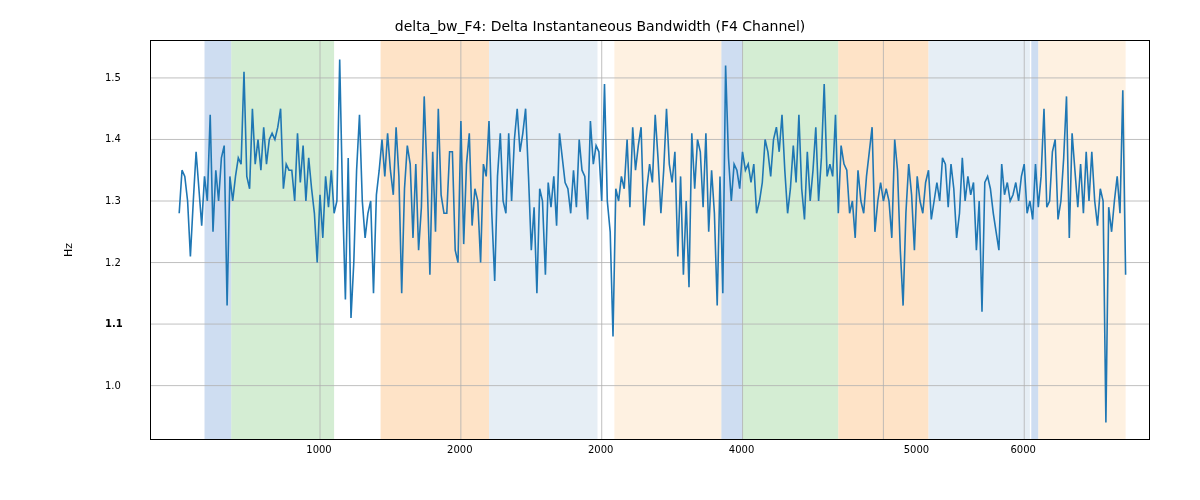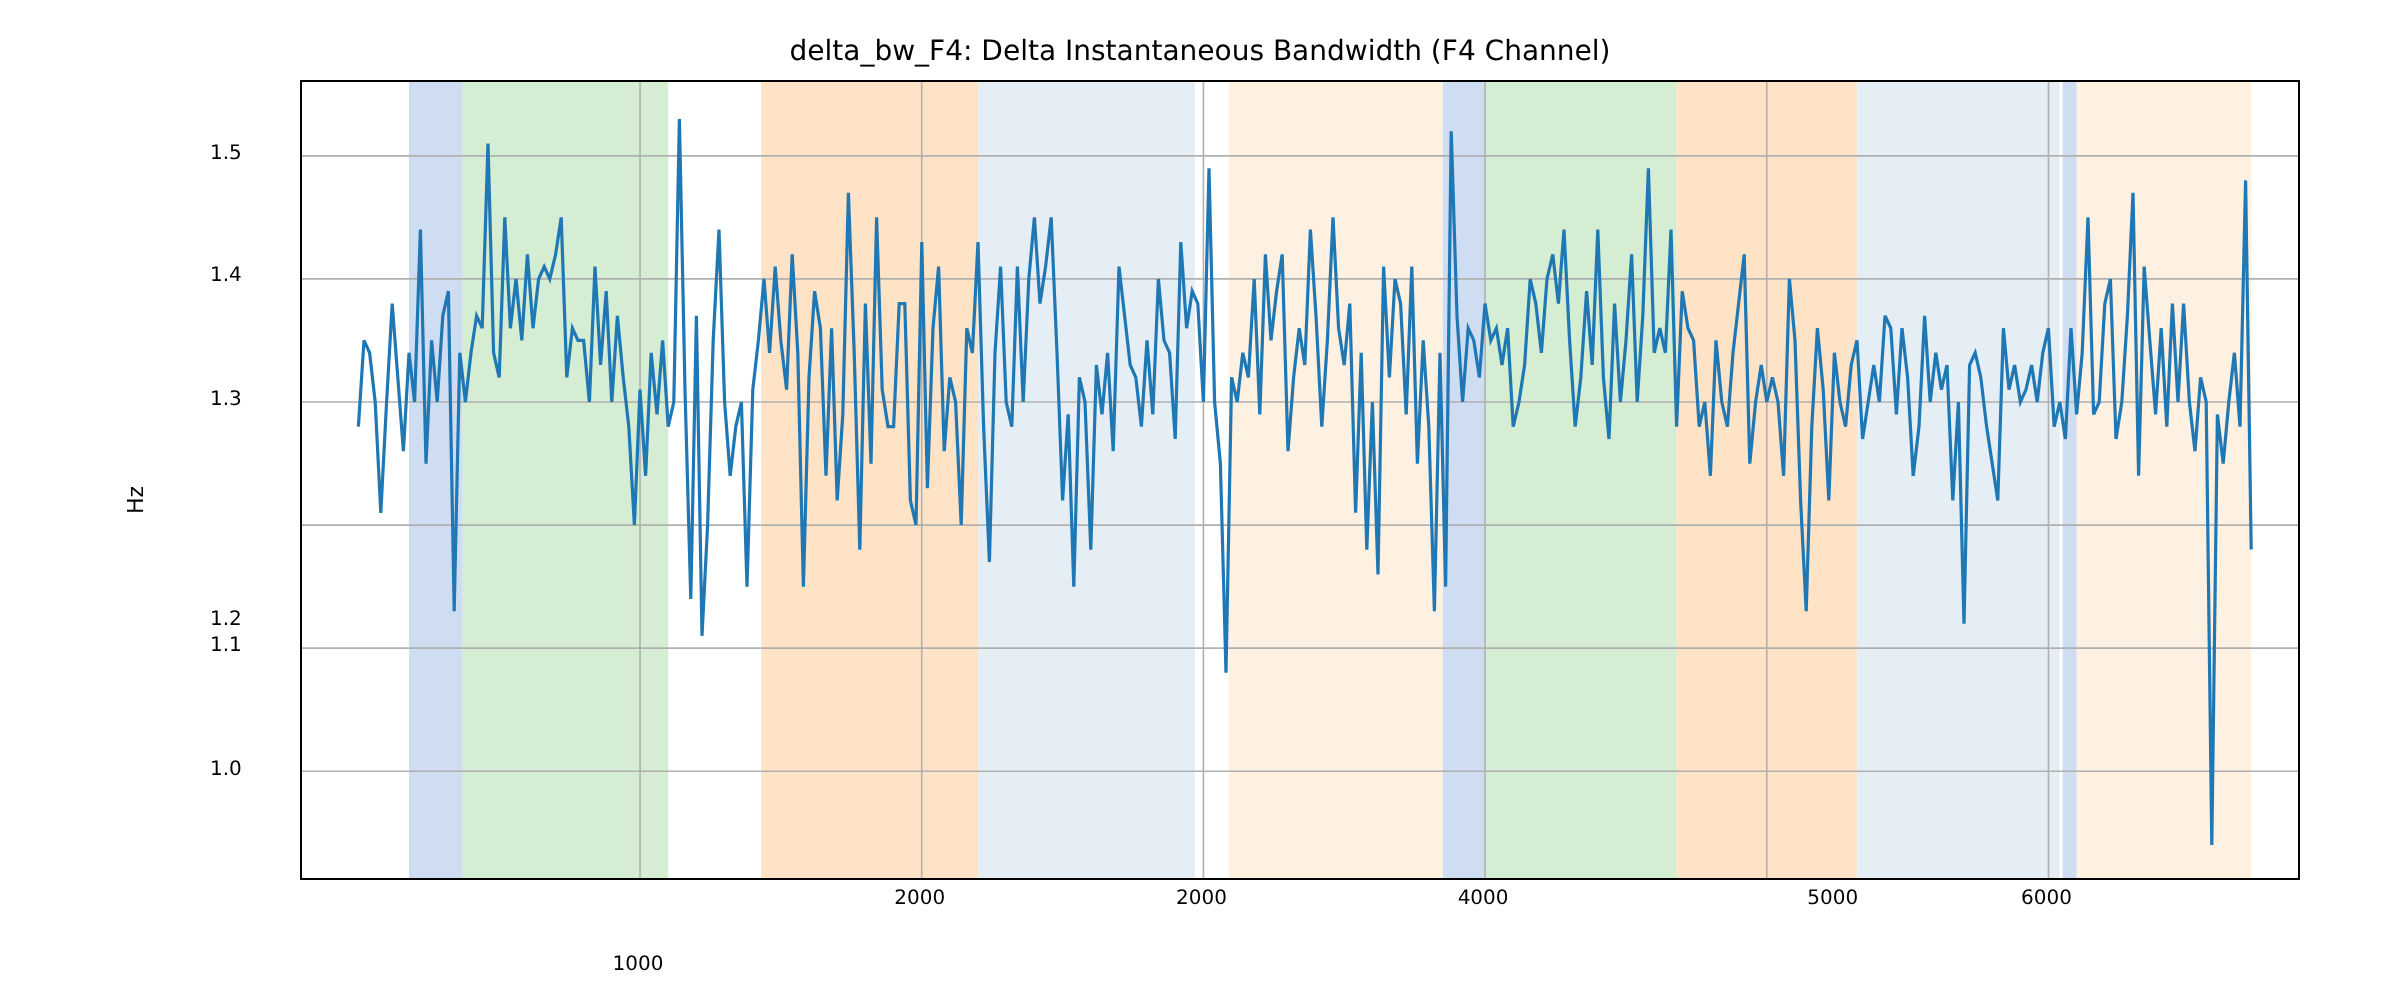--- a/index.html
+++ b/index.html
@@ -99,27 +99,27 @@
         <line y1="0" y2="400" x1="450.7042253521127" x2="450.7042253521127" stroke="#b0b0b0" stroke-width="0.8"></line>
         <line y1="0" y2="400" x1="591.5492957746479" x2="591.5492957746479" stroke="#b0b0b0" stroke-width="0.8"></line>
         <line y1="0" y2="400" x1="732.3943661971831" x2="732.3943661971831" stroke="#b0b0b0" stroke-width="0.8"></line>
         <line y1="0" y2="400" x1="873.2394366197183" x2="873.2394366197183" stroke="#b0b0b0" stroke-width="0.8"></line>
         <path d="M28.2 172.3 L31.0 129.2 L33.8 135.4 L36.6 160.0 L39.4 215.4 L42.3 160.0 L45.1 110.8 L47.9 147.7 L50.7 184.6 L53.5 135.4 L56.3 160.0 L59.2 73.8 L62.0 190.8 L64.8 129.2 L67.6 160.0 L70.4 116.9 L73.2 104.6 L76.1 264.6 L78.9 135.4 L81.7 160.0 L84.5 135.4 L87.3 116.9 L90.1 123.1 L93.0 30.8 L95.8 135.4 L98.6 147.7 L101.4 67.7 L104.2 123.1 L107.0 98.5 L109.9 129.2 L112.7 86.2 L115.5 123.1 L118.3 98.5 L121.1 92.3 L123.9 98.5 L126.8 86.2 L129.6 67.7 L132.4 147.7 L135.2 123.1 L138.0 129.2 L140.8 129.2 L143.7 160.0 L146.5 92.3 L149.3 141.5 L152.1 104.6 L154.9 160.0 L157.7 116.9 L160.6 147.7 L163.4 172.3 L166.2 221.5 L169.0 153.8 L171.8 196.9 L174.6 135.4 L177.5 166.2 L180.3 129.2 L183.1 172.3 L185.9 160.0 L188.7 18.5 L191.5 153.8 L194.4 258.5 L197.2 116.9 L200.0 276.9 L202.8 221.5 L205.6 129.2 L208.5 73.8 L211.3 160.0 L214.1 196.9 L216.9 172.3 L219.7 160.0 L222.5 252.3 L225.4 153.8 L228.2 129.2 L231.0 98.5 L233.8 135.4 L236.6 92.3 L239.4 129.2 L242.3 153.8 L245.1 86.2 L247.9 135.4 L250.7 252.3 L253.5 147.7 L256.3 104.6 L259.2 123.1 L262.0 196.9 L264.8 123.1 L267.6 209.2 L270.4 166.2 L273.2 55.4 L276.1 135.4 L278.9 233.8 L281.7 110.8 L284.5 190.8 L287.3 67.7 L290.1 153.8 L293.0 172.3 L295.8 172.3 L298.6 110.8 L301.4 110.8 L304.2 209.2 L307.0 221.5 L309.9 80.0 L312.7 203.1 L315.5 123.1 L318.3 92.3 L321.1 184.6 L323.9 147.7 L326.8 160.0 L329.6 221.5 L332.4 123.1 L335.2 135.4 L338.0 80.0 L340.8 172.3 L343.7 240.0 L346.5 135.4 L349.3 92.3 L352.1 160.0 L354.9 172.3 L357.7 92.3 L360.6 160.0 L363.4 98.5 L366.2 67.7 L369.0 110.8 L371.8 92.3 L374.6 67.7 L377.5 135.4 L380.3 209.2 L383.1 166.2 L385.9 252.3 L388.7 147.7 L391.5 160.0 L394.4 233.8 L397.2 141.5 L400.0 166.2 L402.8 135.4 L405.6 184.6 L408.5 92.3 L411.3 116.9 L414.1 141.5 L416.9 147.7 L419.7 172.3 L422.5 129.2 L425.4 166.2 L428.2 98.5 L431.0 129.2 L433.8 135.4 L436.6 178.5 L439.4 80.0 L442.3 123.1 L445.1 104.6 L447.9 110.8 L450.7 160.0 L453.5 43.1 L456.3 160.0 L459.2 190.8 L462.0 295.4 L464.8 147.7 L467.6 160.0 L470.4 135.4 L473.2 147.7 L476.1 98.5 L478.9 166.2 L481.7 86.2 L484.5 129.2 L487.3 104.6 L490.1 86.2 L493.0 184.6 L495.8 147.7 L498.6 123.1 L501.4 141.5 L504.2 73.8 L507.0 116.9 L509.9 172.3 L512.7 129.2 L515.5 67.7 L518.3 123.1 L521.1 141.5 L523.9 110.8 L526.8 215.4 L529.6 135.4 L532.4 233.8 L535.2 160.0 L538.0 246.2 L540.8 92.3 L543.7 147.7 L546.5 98.5 L549.3 110.8 L552.1 166.2 L554.9 92.3 L557.7 190.8 L560.6 129.2 L563.4 172.3 L566.2 264.6 L569.0 135.4 L571.8 252.3 L574.6 24.6 L577.5 116.9 L580.3 160.0 L583.1 123.1 L585.9 129.2 L588.7 147.7 L591.5 110.8 L594.4 129.2 L597.2 123.1 L600.0 141.5 L602.8 123.1 L605.6 172.3 L608.5 160.0 L611.3 141.5 L614.1 98.5 L616.9 110.8 L619.7 135.4 L622.5 98.5 L625.4 86.2 L628.2 110.8 L631.0 73.8 L633.8 129.2 L636.6 172.3 L639.4 147.7 L642.3 104.6 L645.1 141.5 L647.9 73.8 L650.7 147.7 L653.5 178.5 L656.3 110.8 L659.2 160.0 L662.0 129.2 L664.8 86.2 L667.6 160.0 L670.4 116.9 L673.2 43.1 L676.1 135.4 L678.9 123.1 L681.7 135.4 L684.5 73.8 L687.3 172.3 L690.1 104.6 L693.0 123.1 L695.8 129.2 L698.6 172.3 L701.4 160.0 L704.2 196.9 L707.0 129.2 L709.9 160.0 L712.7 172.3 L715.5 135.4 L718.3 110.8 L721.1 86.2 L723.9 190.8 L726.8 160.0 L729.6 141.5 L732.4 160.0 L735.2 147.7 L738.0 160.0 L740.8 196.9 L743.7 98.5 L746.5 129.2 L749.3 209.2 L752.1 264.6 L754.9 172.3 L757.7 123.1 L760.6 153.8 L763.4 209.2 L766.2 135.4 L769.0 160.0 L771.8 172.3 L774.6 141.5 L777.5 129.2 L780.3 178.5 L783.1 160.0 L785.9 141.5 L788.7 160.0 L791.5 116.9 L794.4 123.1 L797.2 166.2 L800.0 123.1 L802.8 147.7 L805.6 196.9 L808.5 172.3 L811.3 116.9 L814.1 160.0 L816.9 135.4 L819.7 153.8 L822.5 141.5 L825.4 209.2 L828.2 160.0 L831.0 270.8 L833.8 141.5 L836.6 135.4 L839.4 147.7 L842.3 172.3 L845.1 190.8 L847.9 209.2 L850.7 123.1 L853.5 153.8 L856.3 141.5 L859.2 160.0 L862.0 153.8 L864.8 141.5 L867.6 160.0 L870.4 135.4 L873.2 123.1 L876.1 172.3 L878.9 160.0 L881.7 178.5 L884.5 123.1 L887.3 166.2 L890.1 135.4 L893.0 67.7 L895.8 166.2 L898.6 160.0 L901.4 110.8 L904.2 98.5 L907.0 178.5 L909.9 160.0 L912.7 116.9 L915.5 55.4 L918.3 196.9 L921.1 92.3 L923.9 129.2 L926.8 166.2 L929.6 123.1 L932.4 172.3 L935.2 110.8 L938.0 160.0 L940.8 110.8 L943.7 160.0 L946.5 184.6 L949.3 147.7 L952.1 160.0 L954.9 381.5 L957.7 166.2 L960.6 190.8 L963.4 160.0 L966.2 135.4 L969.0 172.3 L971.8 49.2 L974.6 233.8 " fill="none" stroke="#1f77b4" stroke-width="1.6"></path>
       </svg>
   </div>
 
   <div id="ytick-container">
       <div class="ytick" style="top: 384.615px;">1.0</div>
-      <div class="ytick" style="top: 323.077px;">1.1</div>
-      <div class="ytick" style="top: 261.538px; margin-top: 48px;">1.2</div>
+      <div class="ytick" style="top: 323.077px; font-weight: bold;">1.1</div>
+      <div class="ytick" style="top: 261.538px;">1.2</div>
       <div class="ytick" style="top: 200px;">1.3</div>
       <div class="ytick" style="top: 138.462px;">1.4</div>
       <div class="ytick" style="top: 76.9231px;">1.5</div>
     </div>
   <div id="xtick-container">
-      <div class="xtick" style="left: 319.014px; margin-top: 33px;">1000</div>
+      <div class="xtick" style="left: 319.014px;">1000</div>
       <div class="xtick" style="left: 459.859px;">2000</div>
       <div class="xtick" style="left: 600.704px;">2000</div>
       <div class="xtick" style="left: 741.549px;">4000</div>
       <div class="xtick" style="left: 882.394px; margin-left: 34px;">5000</div>
       <div class="xtick" style="left: 1023.24px;">6000</div>
     </div>
 </div>
 
 </body></html>

